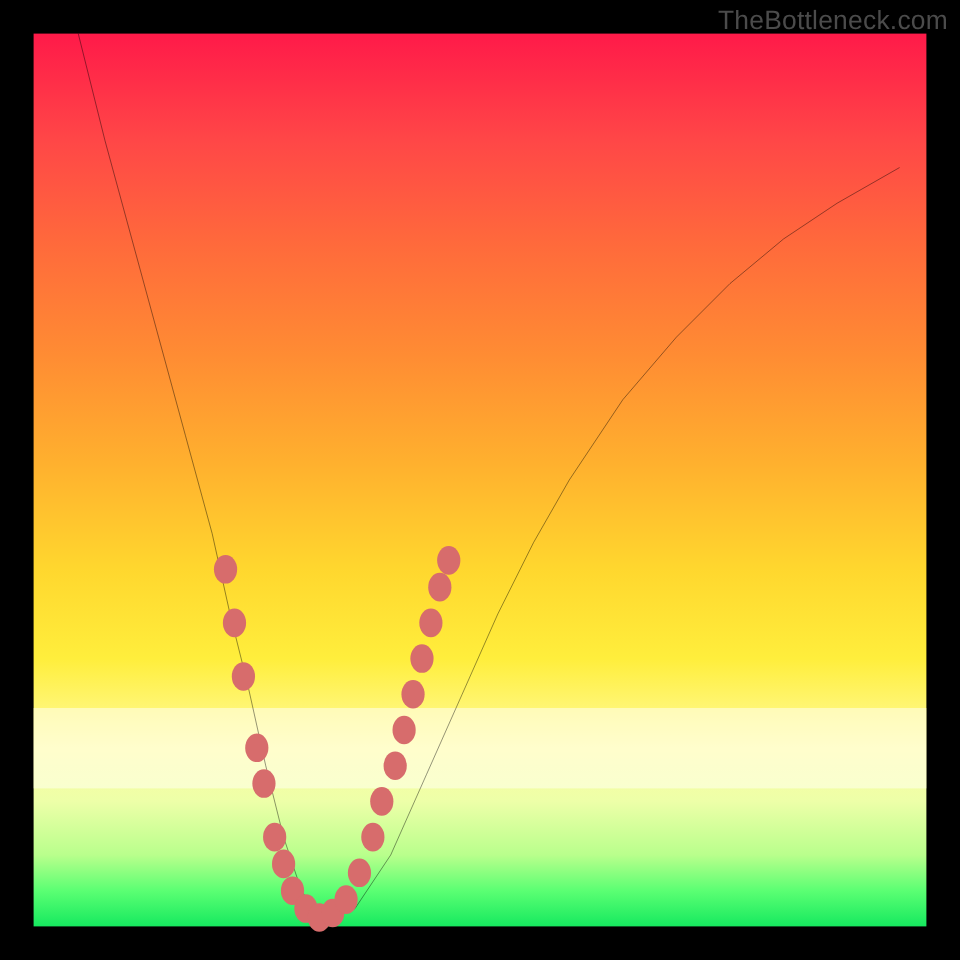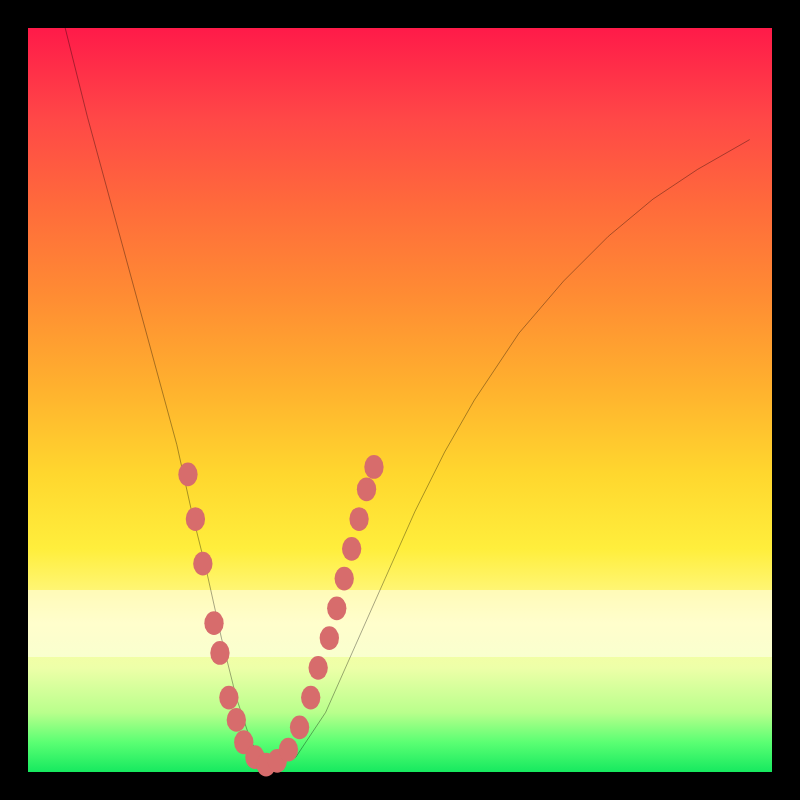--- a/index.html
+++ b/index.html
@@ -94,13 +94,14 @@
           <ellipse cx="40.5" cy="82" rx="1.3" ry="1.6" fill="#d76c6c"></ellipse>
           <ellipse cx="41.5" cy="78" rx="1.3" ry="1.6" fill="#d76c6c"></ellipse>
           <ellipse cx="42.5" cy="74" rx="1.3" ry="1.6" fill="#d76c6c"></ellipse>
           <ellipse cx="43.5" cy="70" rx="1.3" ry="1.6" fill="#d76c6c"></ellipse>
           <ellipse cx="44.5" cy="66" rx="1.3" ry="1.6" fill="#d76c6c"></ellipse>
           <ellipse cx="45.5" cy="62" rx="1.3" ry="1.6" fill="#d76c6c"></ellipse>
           <ellipse cx="46.5" cy="59" rx="1.3" ry="1.6" fill="#d76c6c"></ellipse>
         </g>
     </svg>
   </div>
+  <div class="watermark">TheBottleneck.com</div>
 </div>
 
 </body></html>

